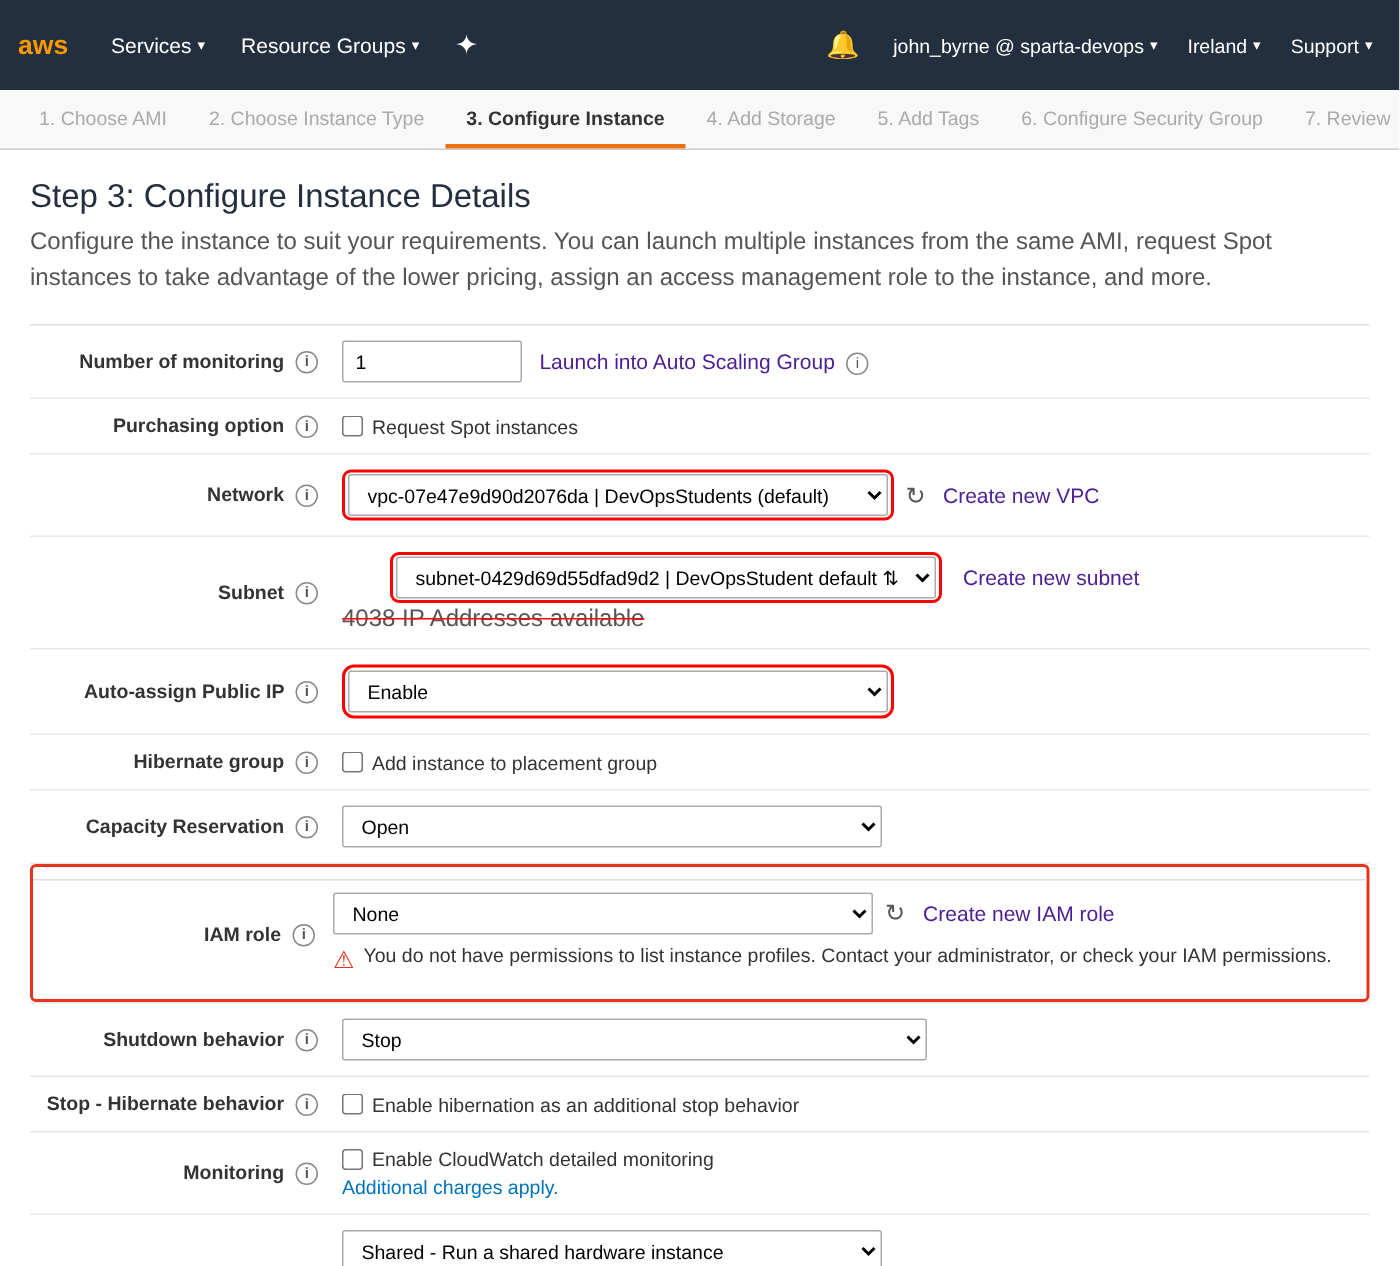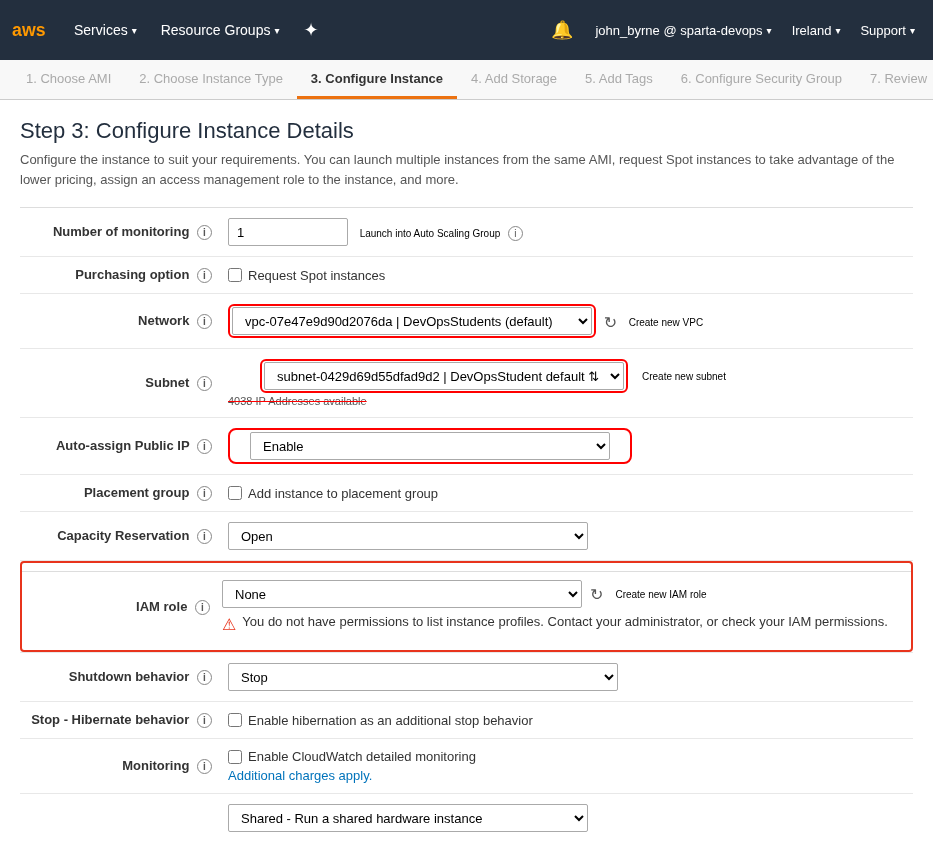--- a/index.html
+++ b/index.html
@@ -85,21 +85,21 @@
       padding: 18px 20px 20px 20px;
       max-width: 940px;
     }
     .page-title {
       font-size: 22px;
       font-weight: 400;
       color: #232f3e;
       margin-bottom: 6px;
     }
     .page-desc {
-      font-size: 13px;
+      font-size: 16px;
       color: #555;
       margin-bottom: 18px;
       line-height: 1.5;
     }
 
     
     .form-table {
       width: 100%;
       border-collapse: collapse;
     }
@@ -166,24 +166,24 @@
       width: 360px;
     }
     .select-shutdown {
       width: 390px;
     }
     .select-tenancy {
       width: 360px;
     }
 
     .link-btn {
-      color: #000000;
+      color: #4c1d95;
       text-decoration: none;
       cursor: pointer;
-      font-size: 10px;
+      font-size: 14px;
       margin-left: 8px;
     }
 
     .refresh-icon {
       display: inline-block;
       font-size: 16px;
       color: #555;
       cursor: pointer;
       margin-left: 4px;
       vertical-align: middle;
@@ -198,21 +198,21 @@
     }
     .checkbox-label input[type="checkbox"] {
       width: 14px;
       height: 14px;
       border: 1px solid #888;
       cursor: pointer;
     }
 
     
     .subnet-note {
-      font-size: 11px;
+      font-size: 16px;
       color: #555;
       margin-top: 2px;
       text-decoration: line-through;
       text-decoration-color: red;
     }
 
     
     .circled-red {
       border: 2px solid red;
       border-radius: 6px;
@@ -376,33 +376,33 @@
         <div class="subnet-note">4038 IP Addresses available</div>
       </td>
     </tr>
 
     <tr>
       <td class="label-cell">
         <span>Auto-assign Public IP</span>
         <span class="info-icon">i</span>
       </td>
       <td class="value-cell">
-        <span class="circled-red" style="border-radius:8px; padding:2px 20px;">
+        <span class="circled-red" style="border-radius:8px; padding:2px 2px;">
           <select class="select-ip">
             <option>Enable</option>
             <option>Disable</option>
             <option>Use subnet setting</option>
           </select>
         </span>
       </td>
     </tr>
 
     <tr>
       <td class="label-cell">
-        <span>Placement group</span>
+        <span>Hibernate group</span>
         <span class="info-icon">i</span>
       </td>
       <td class="value-cell">
         <label class="checkbox-label">
           <input type="checkbox" style="">
           <span>Add instance to placement group</span>
         </label>
       </td>
     </tr>
 

